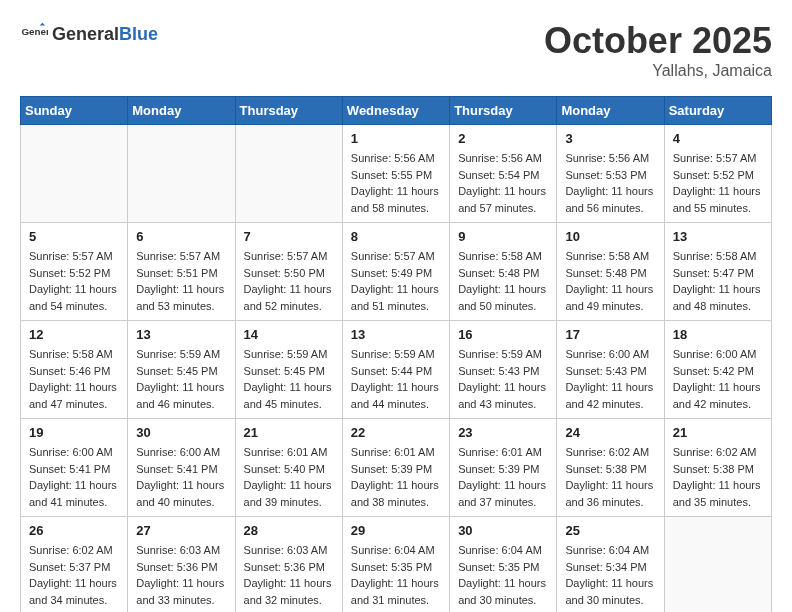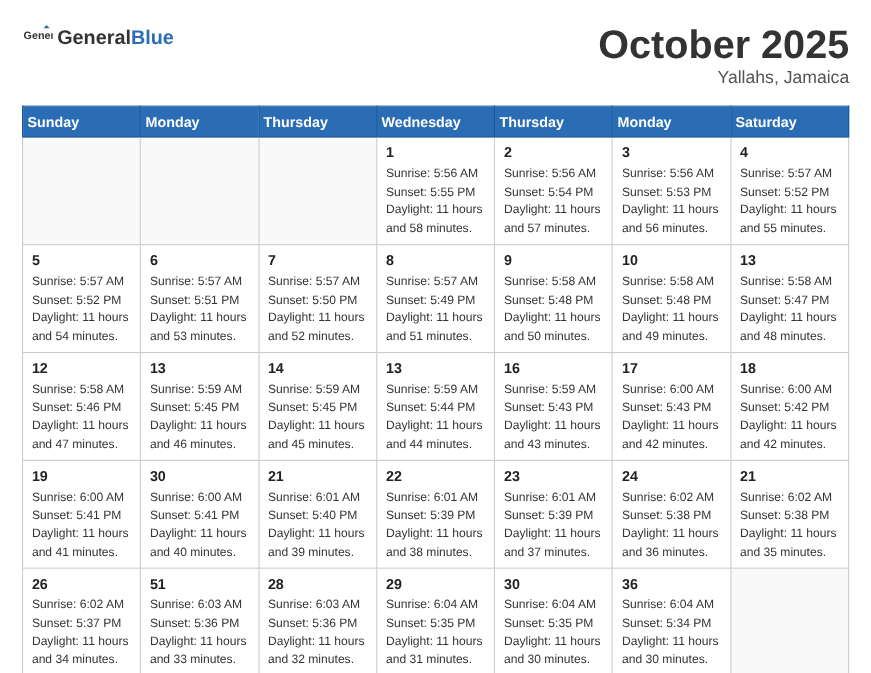--- a/index.html
+++ b/index.html
@@ -281,21 +281,21 @@
         </td>
       </tr>
       <tr class="week-row">
         <td>
           <div class="day-number">26</div>
           <div class="day-info" style="white-space: pre-line;">Sunrise: 6:02 AM
 Sunset: 5:37 PM
 Daylight: 11 hours and 34 minutes.</div>
         </td>
         <td>
-          <div class="day-number">51</div>
+          <div class="day-number">27</div>
           <div class="day-info" style="white-space: pre-line;">Sunrise: 6:03 AM
 Sunset: 5:36 PM
 Daylight: 11 hours and 33 minutes.</div>
         </td>
         <td>
           <div class="day-number">28</div>
           <div class="day-info" style="white-space: pre-line;">Sunrise: 6:03 AM
 Sunset: 5:36 PM
 Daylight: 11 hours and 32 minutes.</div>
         </td>
@@ -305,21 +305,21 @@
 Sunset: 5:35 PM
 Daylight: 11 hours and 31 minutes.</div>
         </td>
         <td>
           <div class="day-number">30</div>
           <div class="day-info" style="white-space: pre-line;">Sunrise: 6:04 AM
 Sunset: 5:35 PM
 Daylight: 11 hours and 30 minutes.</div>
         </td>
         <td>
-          <div class="day-number">36</div>
+          <div class="day-number">25</div>
           <div class="day-info" style="white-space: pre-line;">Sunrise: 6:04 AM
 Sunset: 5:34 PM
 Daylight: 11 hours and 30 minutes.</div>
         </td>
         <td class="empty"></td>
       </tr>
     </tbody>
 </table>
 
 </body></html>

